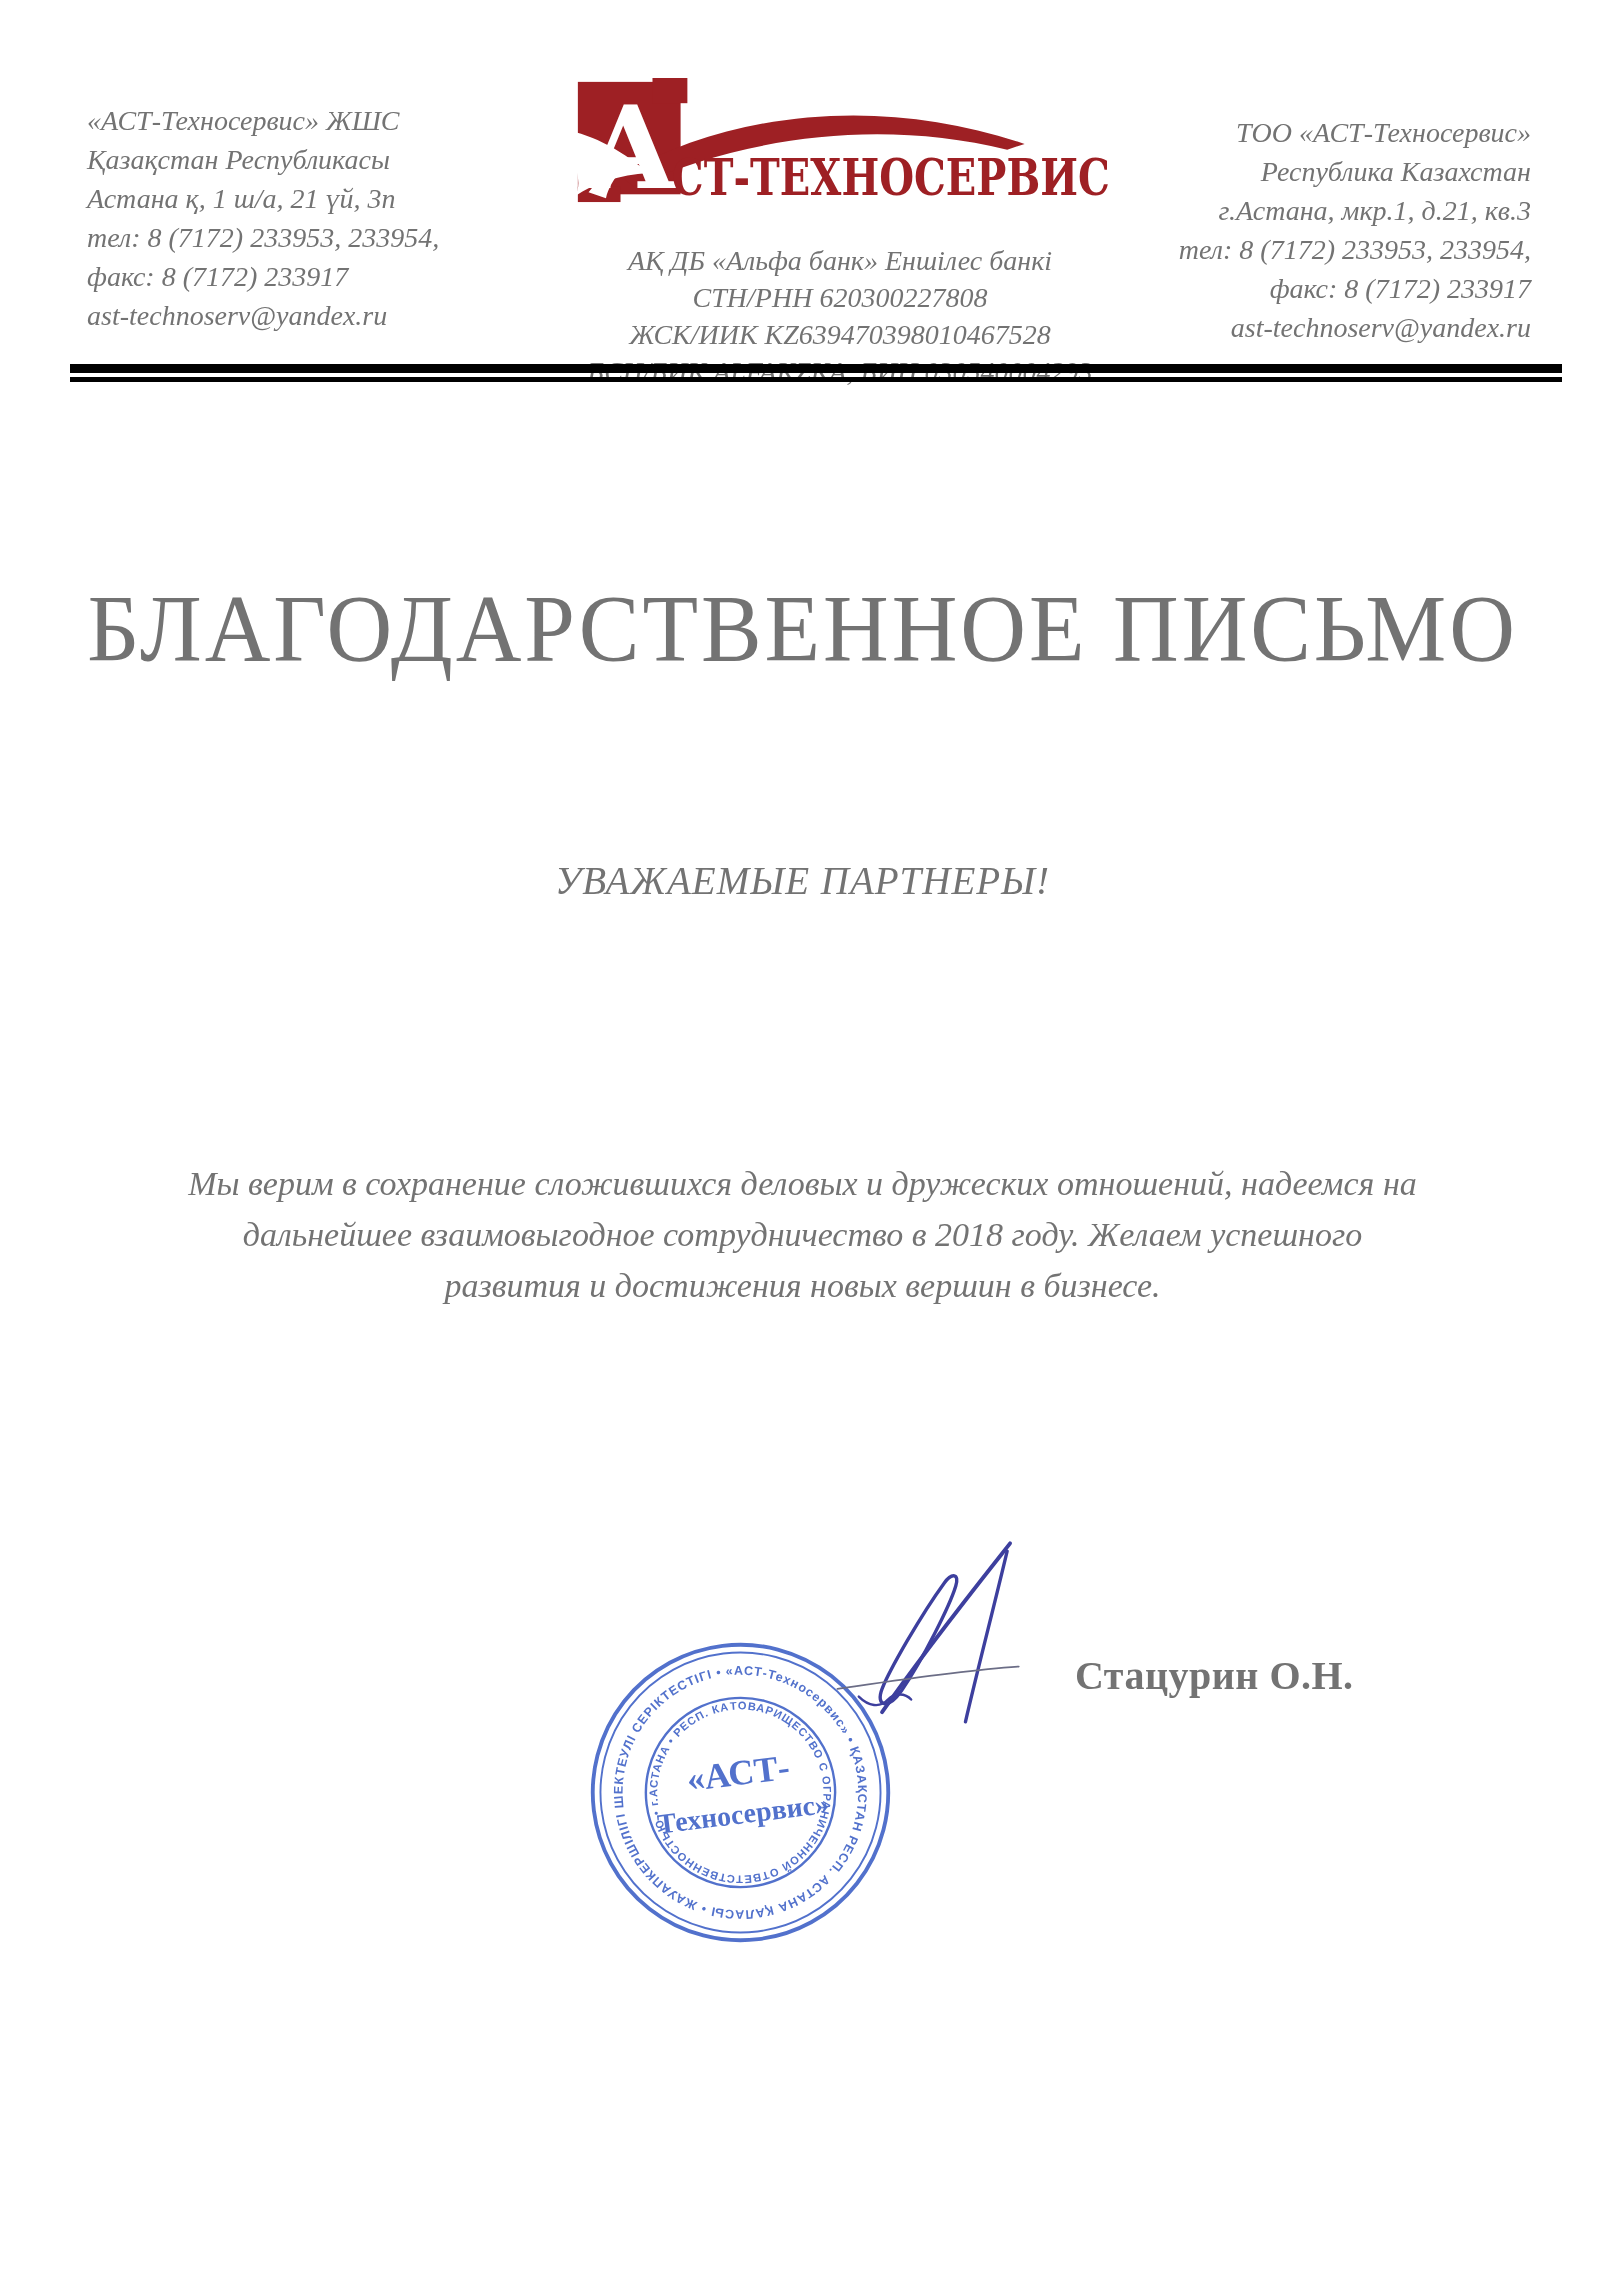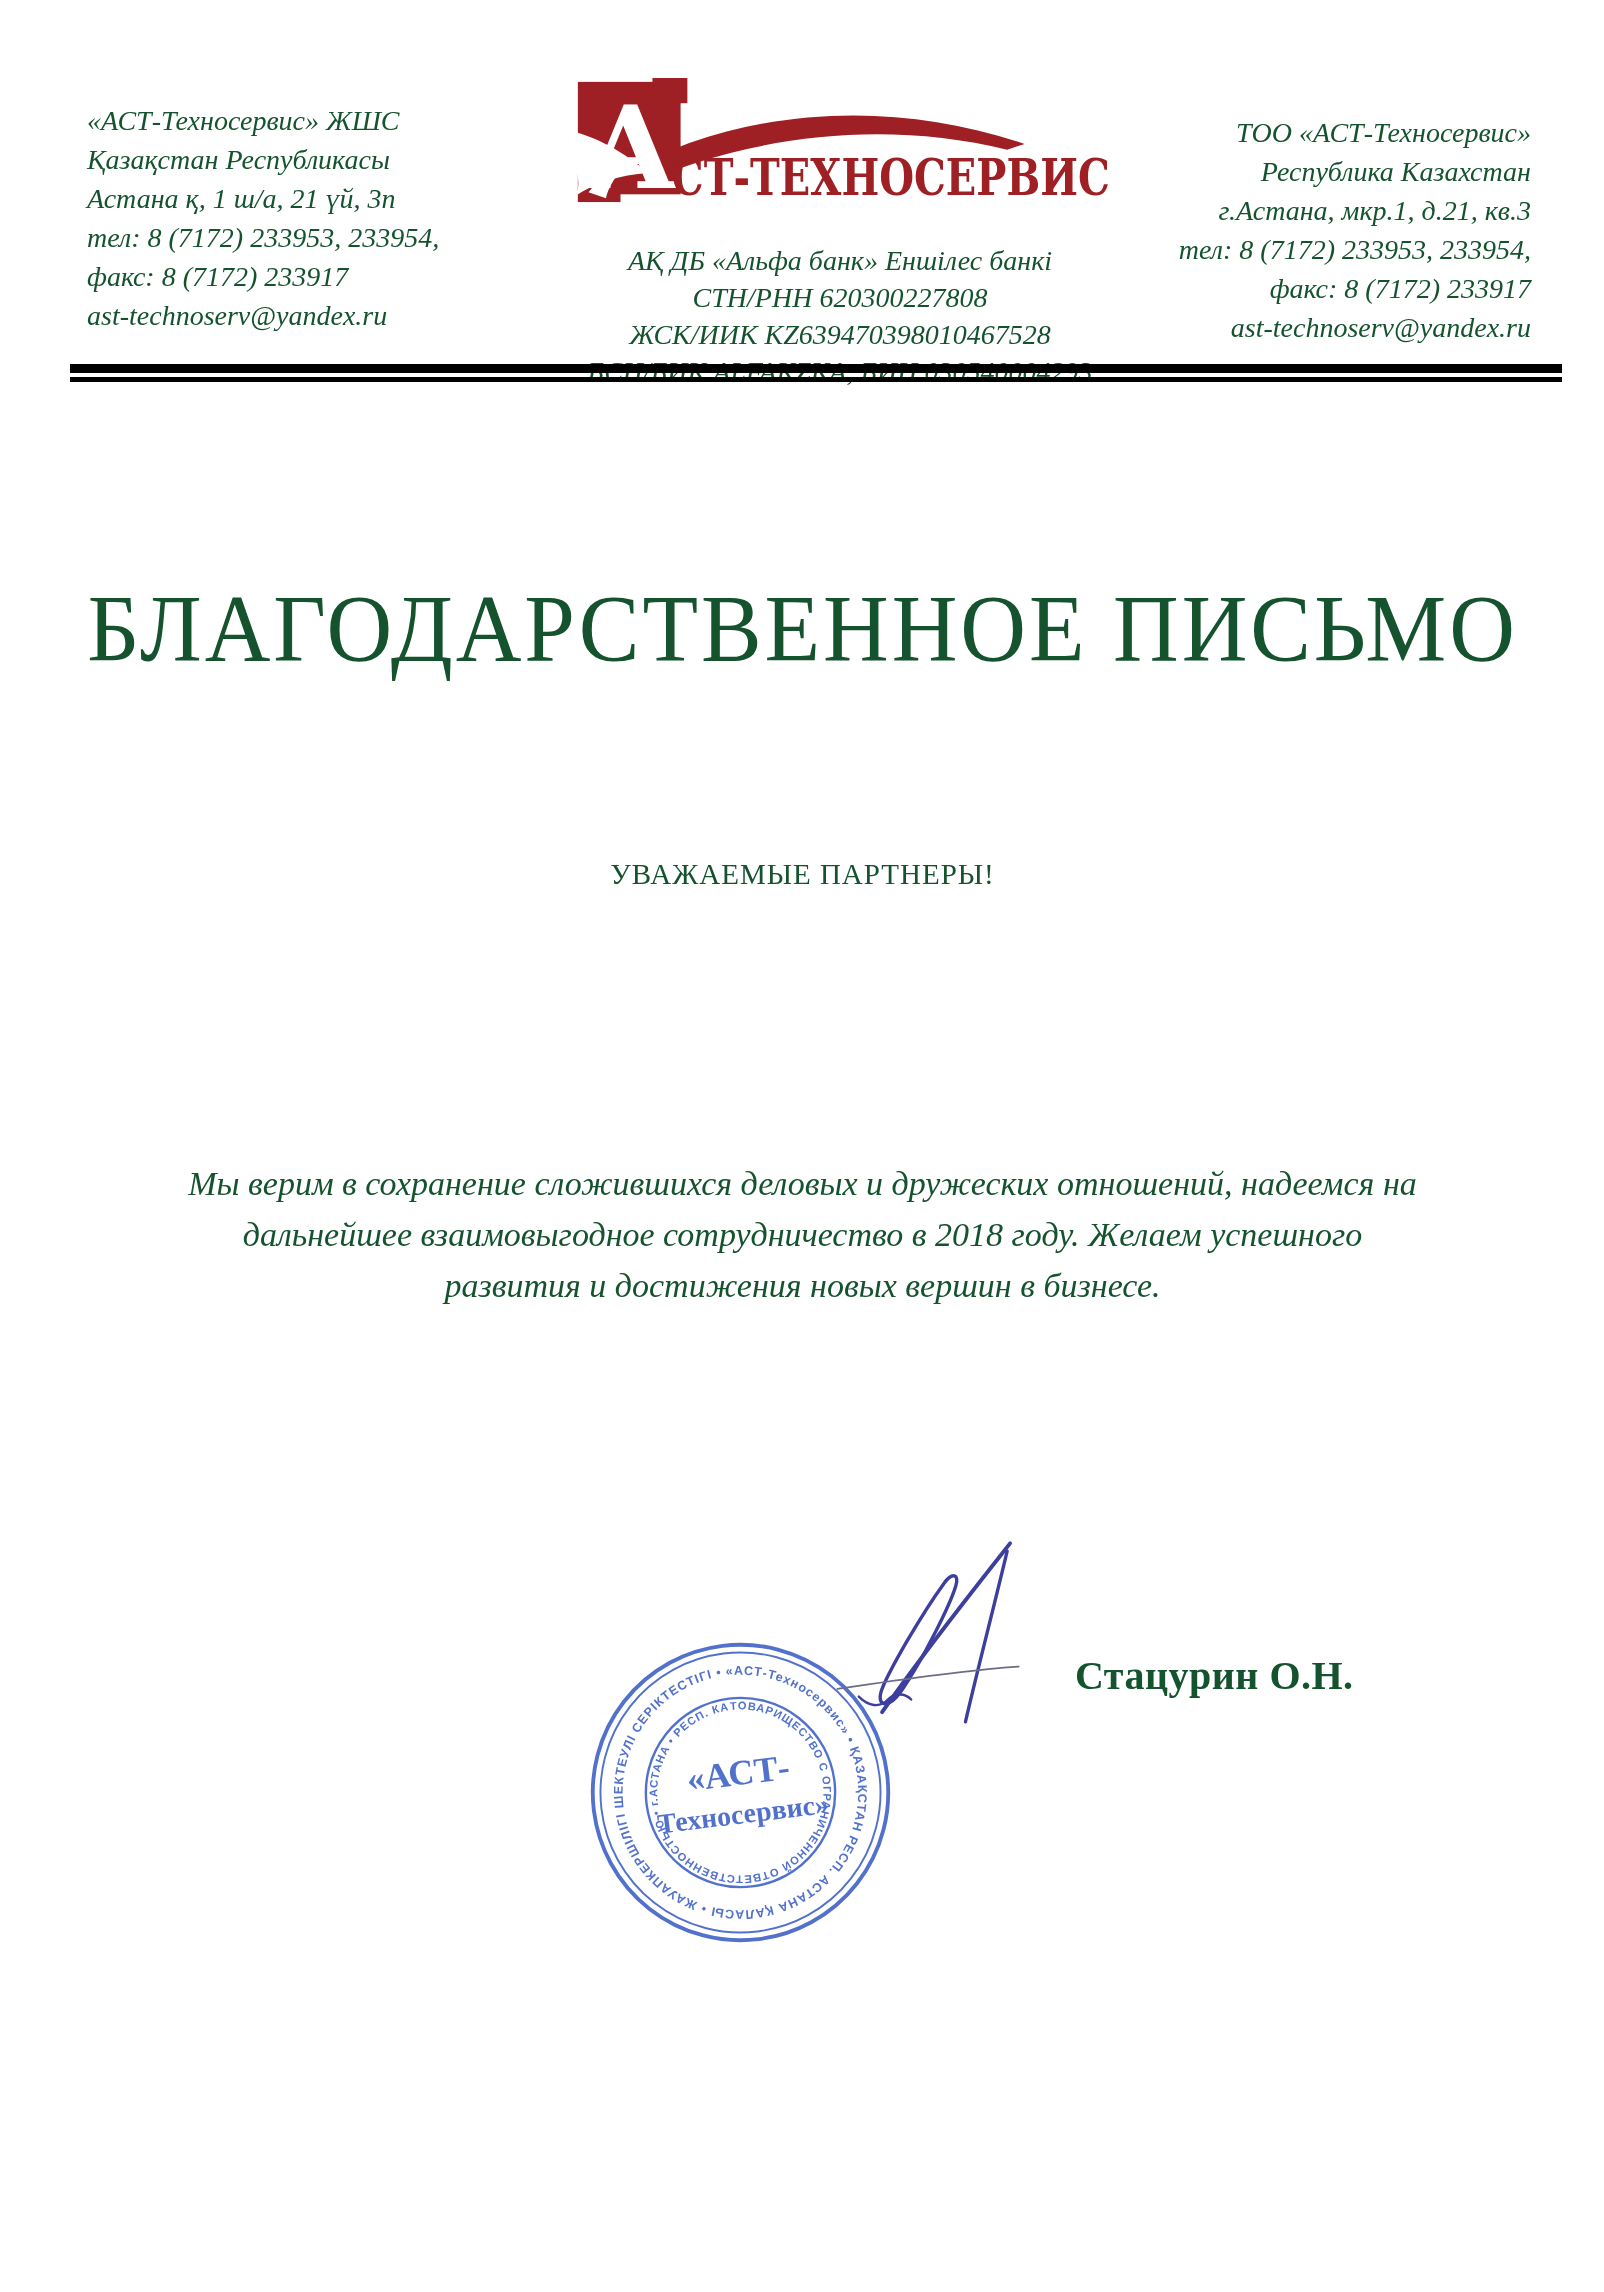--- a/index.html
+++ b/index.html
@@ -2,21 +2,21 @@
 <html><head>
 <meta charset="utf-8">
 <style>
   html,body{margin:0;padding:0;background:#ffffff;}
   .page{
     position:relative;
     width:1605px;height:2293px;
     background:#ffffff;
     overflow:hidden;
     font-family:"Liberation Serif", serif;
-    color:#14532d;
+    color:#737373;
   }
   .multiline{white-space:pre-line;}
 
   
   .hdr-left{
     position:absolute;left:87px;top:101px;width:466px;
     font-style:italic;font-size:28px;line-height:39px;text-align:left;
   }
   .hdr-right{
     position:absolute;right:74px;top:101px;width:505px;
@@ -37,21 +37,21 @@
   .rule-2{top:377px;height:4.9px;}
 
   
   .title{
     position:absolute;left:0;right:0;top:574px;margin:0;
     text-align:center;font-weight:400;font-size:91px;letter-spacing:2.9px;
     transform:scaleY(1.05);transform-origin:top center;
   }
   .salutation{
     position:absolute;left:0;right:0;top:858px;
-    text-align:center;font-size:29px;letter-spacing:1px;
+    text-align:center;font-style:italic;font-size:39px;letter-spacing:1px;
   }
   .para{
     position:absolute;left:82px;right:82px;margin:0;
     text-align:center;font-style:italic;font-size:34px;line-height:51px;
   }
   .p1{top:999px;}
   .p2{top:1158px;}
 
   
   .sig-role{

